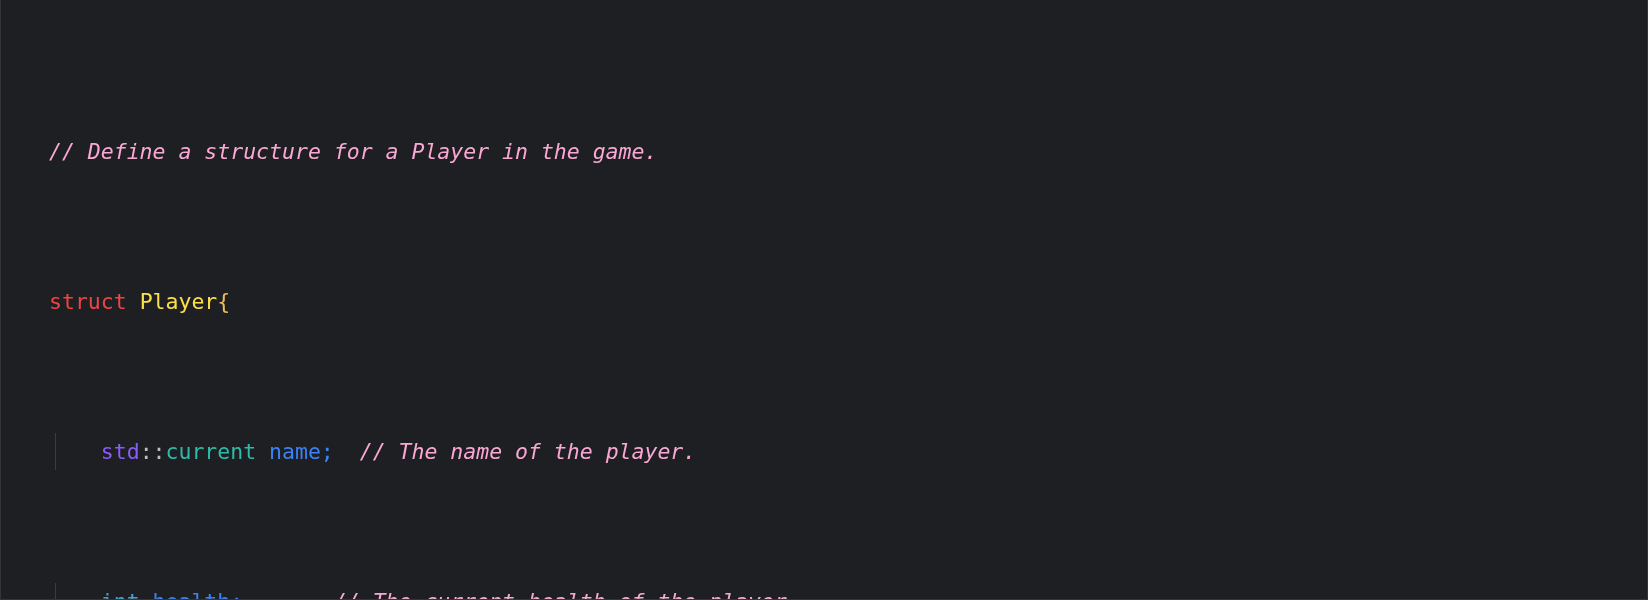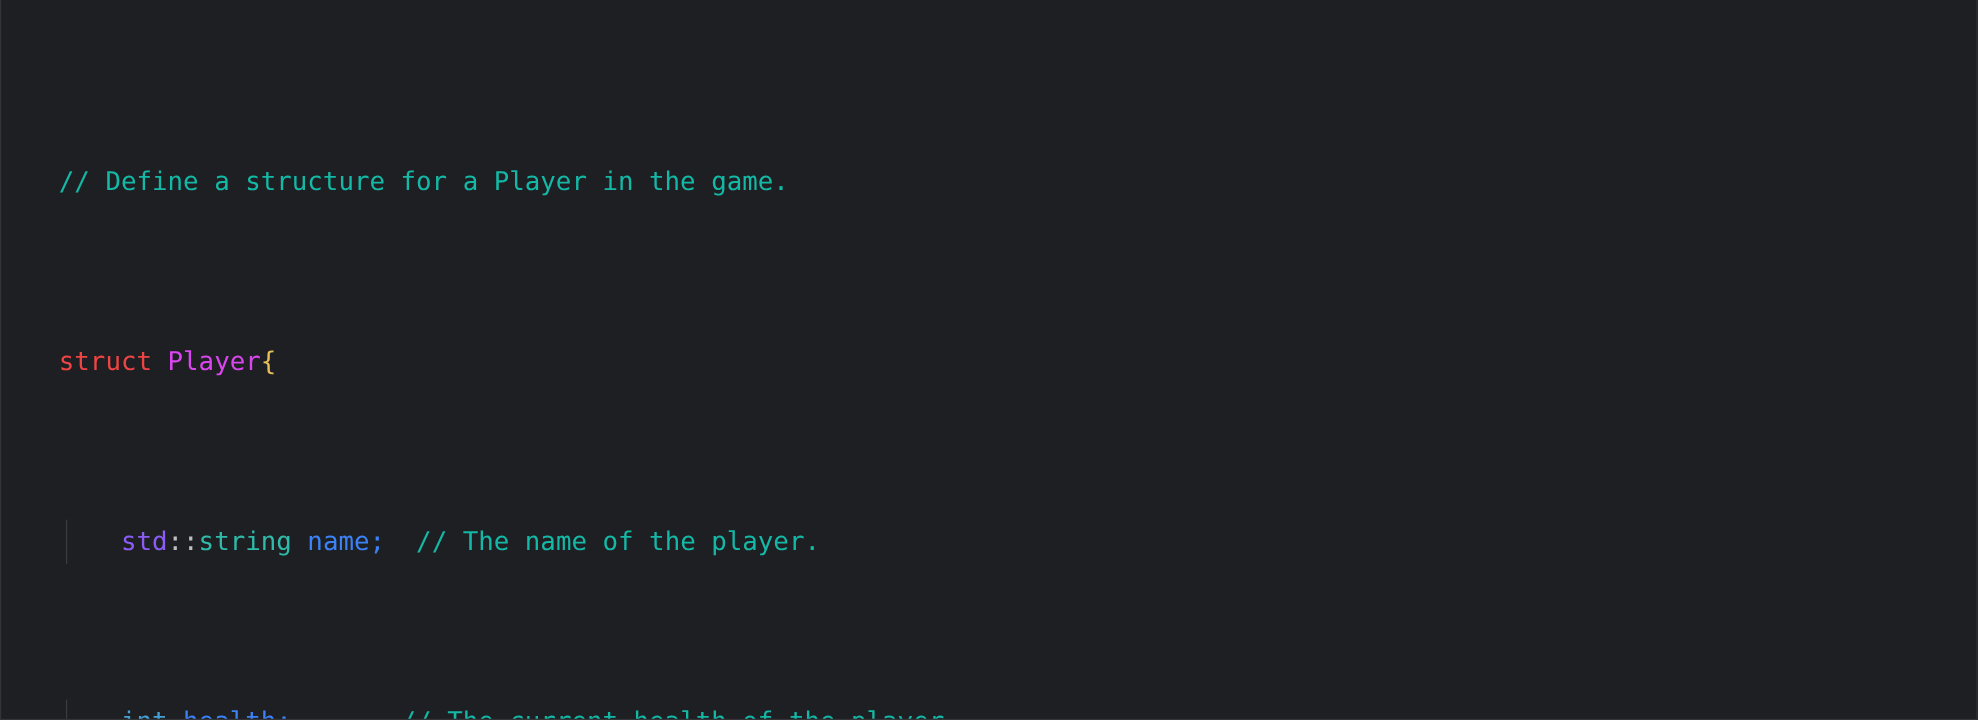--- a/index.html
+++ b/index.html
@@ -24,40 +24,40 @@
     white-space: pre;
   }
   .line { display: block; position: relative; }
   .indent-guide {
     position: absolute;
     left: 0;
     top: 0;
     bottom: 0;
     border-left: 1px solid #3a3c40;
   }
-  .comment { color: #14b8a6; }
+  .comment { color: #f9a8d4; font-style: italic; }
   .kw-struct { color: #ef4444; }
   .type-std { color: #8b5cf6; }
   .punct-colon { color: #bcbec4; }
   .type-string { color: #2fbaa9; }
   .type-int { color: #46a0d4; }
   .ident { color: #3b82f6; }
-  .struct-name { color: #d946ef; }
+  .struct-name { color: #fde047; }
   .brace-y { color: #e8bf5a; }
 </style>
 </head>
 <body>
 
 <div class="editor">
 
   <span class="line"><span class="comment">// Define a structure for a Player in the game.</span></span>
 
   <span class="line"><span class="kw-struct">struct</span> <span class="struct-name">Player</span><span class="brace-y">{</span></span>
 
-  <span class="line"><span class="indent-guide" style="left:0.30em;"></span>    <span class="type-std">std</span><span class="punct-colon">::</span><span class="type-string">string</span><span class="ident"> name;  </span><span class="comment">// The name of the player.</span></span>
+  <span class="line"><span class="indent-guide" style="left:0.30em;"></span>    <span class="type-std">std</span><span class="punct-colon">::</span><span class="type-string">current</span><span class="ident"> name;  </span><span class="comment">// The name of the player.</span></span>
 
   <span class="line"><span class="indent-guide" style="left:0.30em;"></span>    <span class="type-int">int</span><span class="ident"> health;       </span><span class="comment">// The current health of the player.</span></span>
 
   
 
   
 
   
 
   

